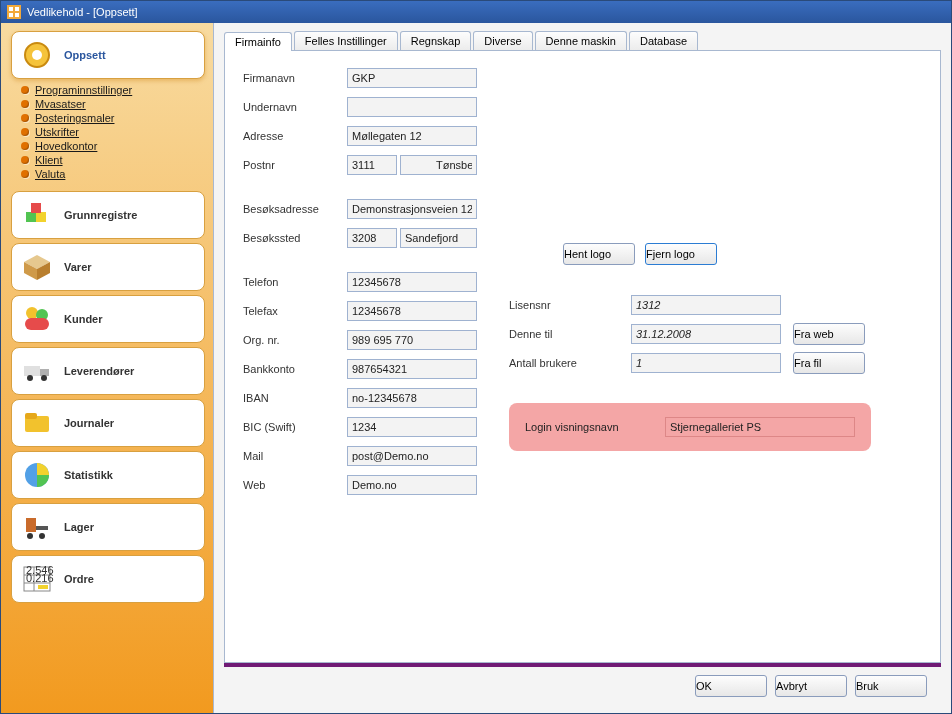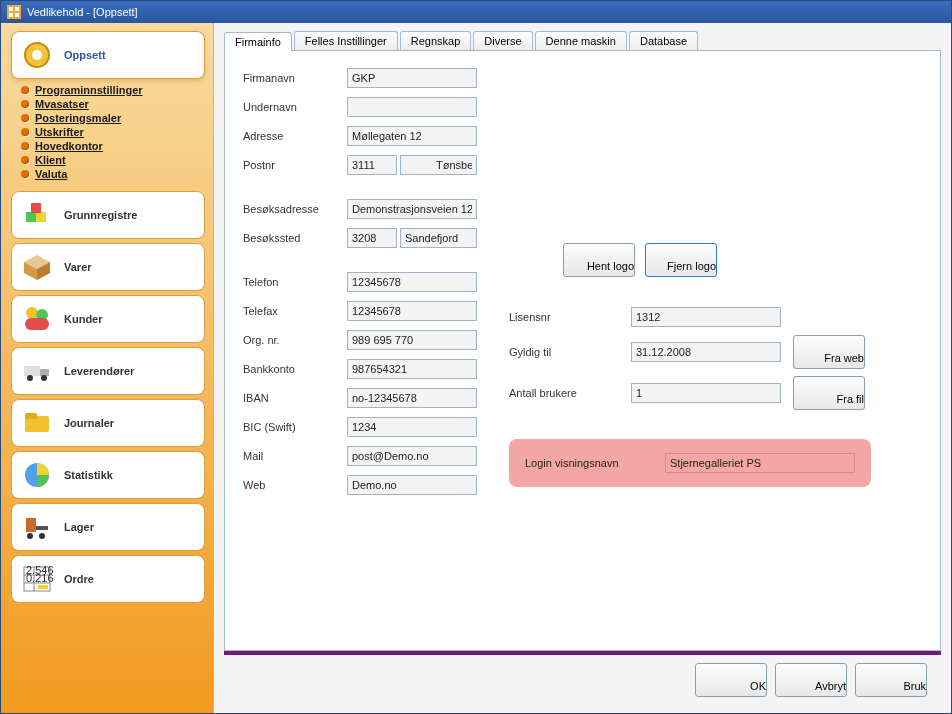--- a/index.html
+++ b/index.html
@@ -9,36 +9,36 @@
     .titlebar-icon { width:14px; height:14px; display:flex; align-items:center; justify-content:center; }
     .body { display:flex; flex:1; overflow:hidden; }
     .sidebar { width:213px; background:linear-gradient(to bottom,#f8dba0,#f29a1f); border-right:1px solid #a8b8d0; padding:8px 8px 8px 10px; overflow-y:auto; }
     .sidecard { background:#fff; border:1px solid #d8a040; border-radius:8px; padding:6px 8px; margin-bottom:4px; display:flex; align-items:center; gap:10px; cursor:pointer; min-height:42px; }
     .sidecard .icon { width:34px; height:34px; display:flex; align-items:center; justify-content:center; }
     .sidecard-label { font-weight:bold; color:#333; }
     .sidecard.active { box-shadow:0 2px 4px rgba(200,120,0,.35); }
     .sublist { margin:4px 0 10px 10px; }
     .subitem { display:flex; align-items:center; gap:6px; padding:1px 0; cursor:pointer; }
     .subitem .bullet { width:8px; height:8px; background:#e07000; border-radius:50%; box-shadow:inset -1px -1px 1px rgba(0,0,0,.25),1px 1px 0 rgba(255,255,255,.5); }
-    .subitem-label { font-weight:bold; text-decoration:underline; color:#1a1a1a; }
+    .subitem-label { font-weight:normal; text-decoration:underline; color:#1a1a1a; }
     .main { flex:1; padding:8px 10px; display:flex; flex-direction:column; background:#f4f4f4; }
     .tabs { display:flex; gap:2px; position:relative; z-index:2; }
     .tab { background:linear-gradient(to bottom,#fdfdfd,#ececec); border:1px solid #a8b8d0; border-bottom:none; padding:3px 10px; border-radius:3px 3px 0 0; cursor:pointer; }
     .tab.active { background:#fff; position:relative; top:1px; }
     .panel { border:1px solid #a8b8d0; background:#fff; flex:1; padding:16px 18px; position:relative; }
     .form { display:flex; gap:32px; }
     .col { display:flex; flex-direction:column; gap:7px; }
     .row { display:flex; align-items:center; gap:12px; min-height:22px; }
     .row .label { width:92px; color:#333; }
     .row.wide-label .label { width:110px; }
     input.txt { border:1px solid #9fb2d0; background:#f3f3f3; padding:2px 4px; height:20px; color:#222; }
     input.w130 { width:130px; }
     input.w50  { width:50px;  }
-    input.w150 { width:150px; }
-    .btn { background:linear-gradient(to bottom,#fdfdfd,#e7e7e7); border:1px solid #8a9cbc; border-radius:3px; padding:16px 0; width:72px; height:29px; cursor:pointer; text-align:right; }
+    input.w150 { width:150px;font-style:italic; }
+    .btn { background:linear-gradient(to bottom,#fdfdfd,#e7e7e7); border:1px solid #8a9cbc; border-radius:3px; padding:2px 0; width:72px; height:22px; cursor:pointer; text-align:left; }
     .btn.primary { border:1.5px solid #2b7cd3; }
     .gap { height:8px; }
     .logo-btns { display:flex; gap:10px; margin-bottom:22px; margin-left:54px; }
     .hl { background:#f4a6a6; border-radius:8px; padding:14px 16px; margin-top:22px; display:flex; align-items:center; gap:30px; }
     .hl .label { width:110px; color:#222; }
     .hl input.txt { background:transparent; border-color:#dd8787; width:190px; }
     .footer { padding:8px 14px; display:flex; justify-content:flex-end; gap:8px; background:#f4f4f4; border-top:4px solid #701a75; }
     .footer .btn { width:72px; }
     
     svg { display:block; }
@@ -269,21 +269,21 @@
           <div class="col" style="margin-top:176px">
             <div class="logo-btns">
               <button class="btn">Hent logo</button>
               <button class="btn primary">Fjern logo</button>
             </div>
             <div class="row wide-label">
                 <span class="label">Lisensnr</span>
                 <input class="txt w150" value="1312" style="">
               </div>
             <div class="row wide-label">
-                <span class="label">Gyldig til</span>
+                <span class="label">Denne til</span>
                 <input class="txt w150" value="31.12.2008" style="">
                 <button class="btn">Fra web</button>
               </div>
             <div class="row wide-label">
                 <span class="label">Antall brukere</span>
                 <input class="txt w150" value="1" style="">
                 <button class="btn">Fra fil</button>
               </div>
 
             <div class="hl">

